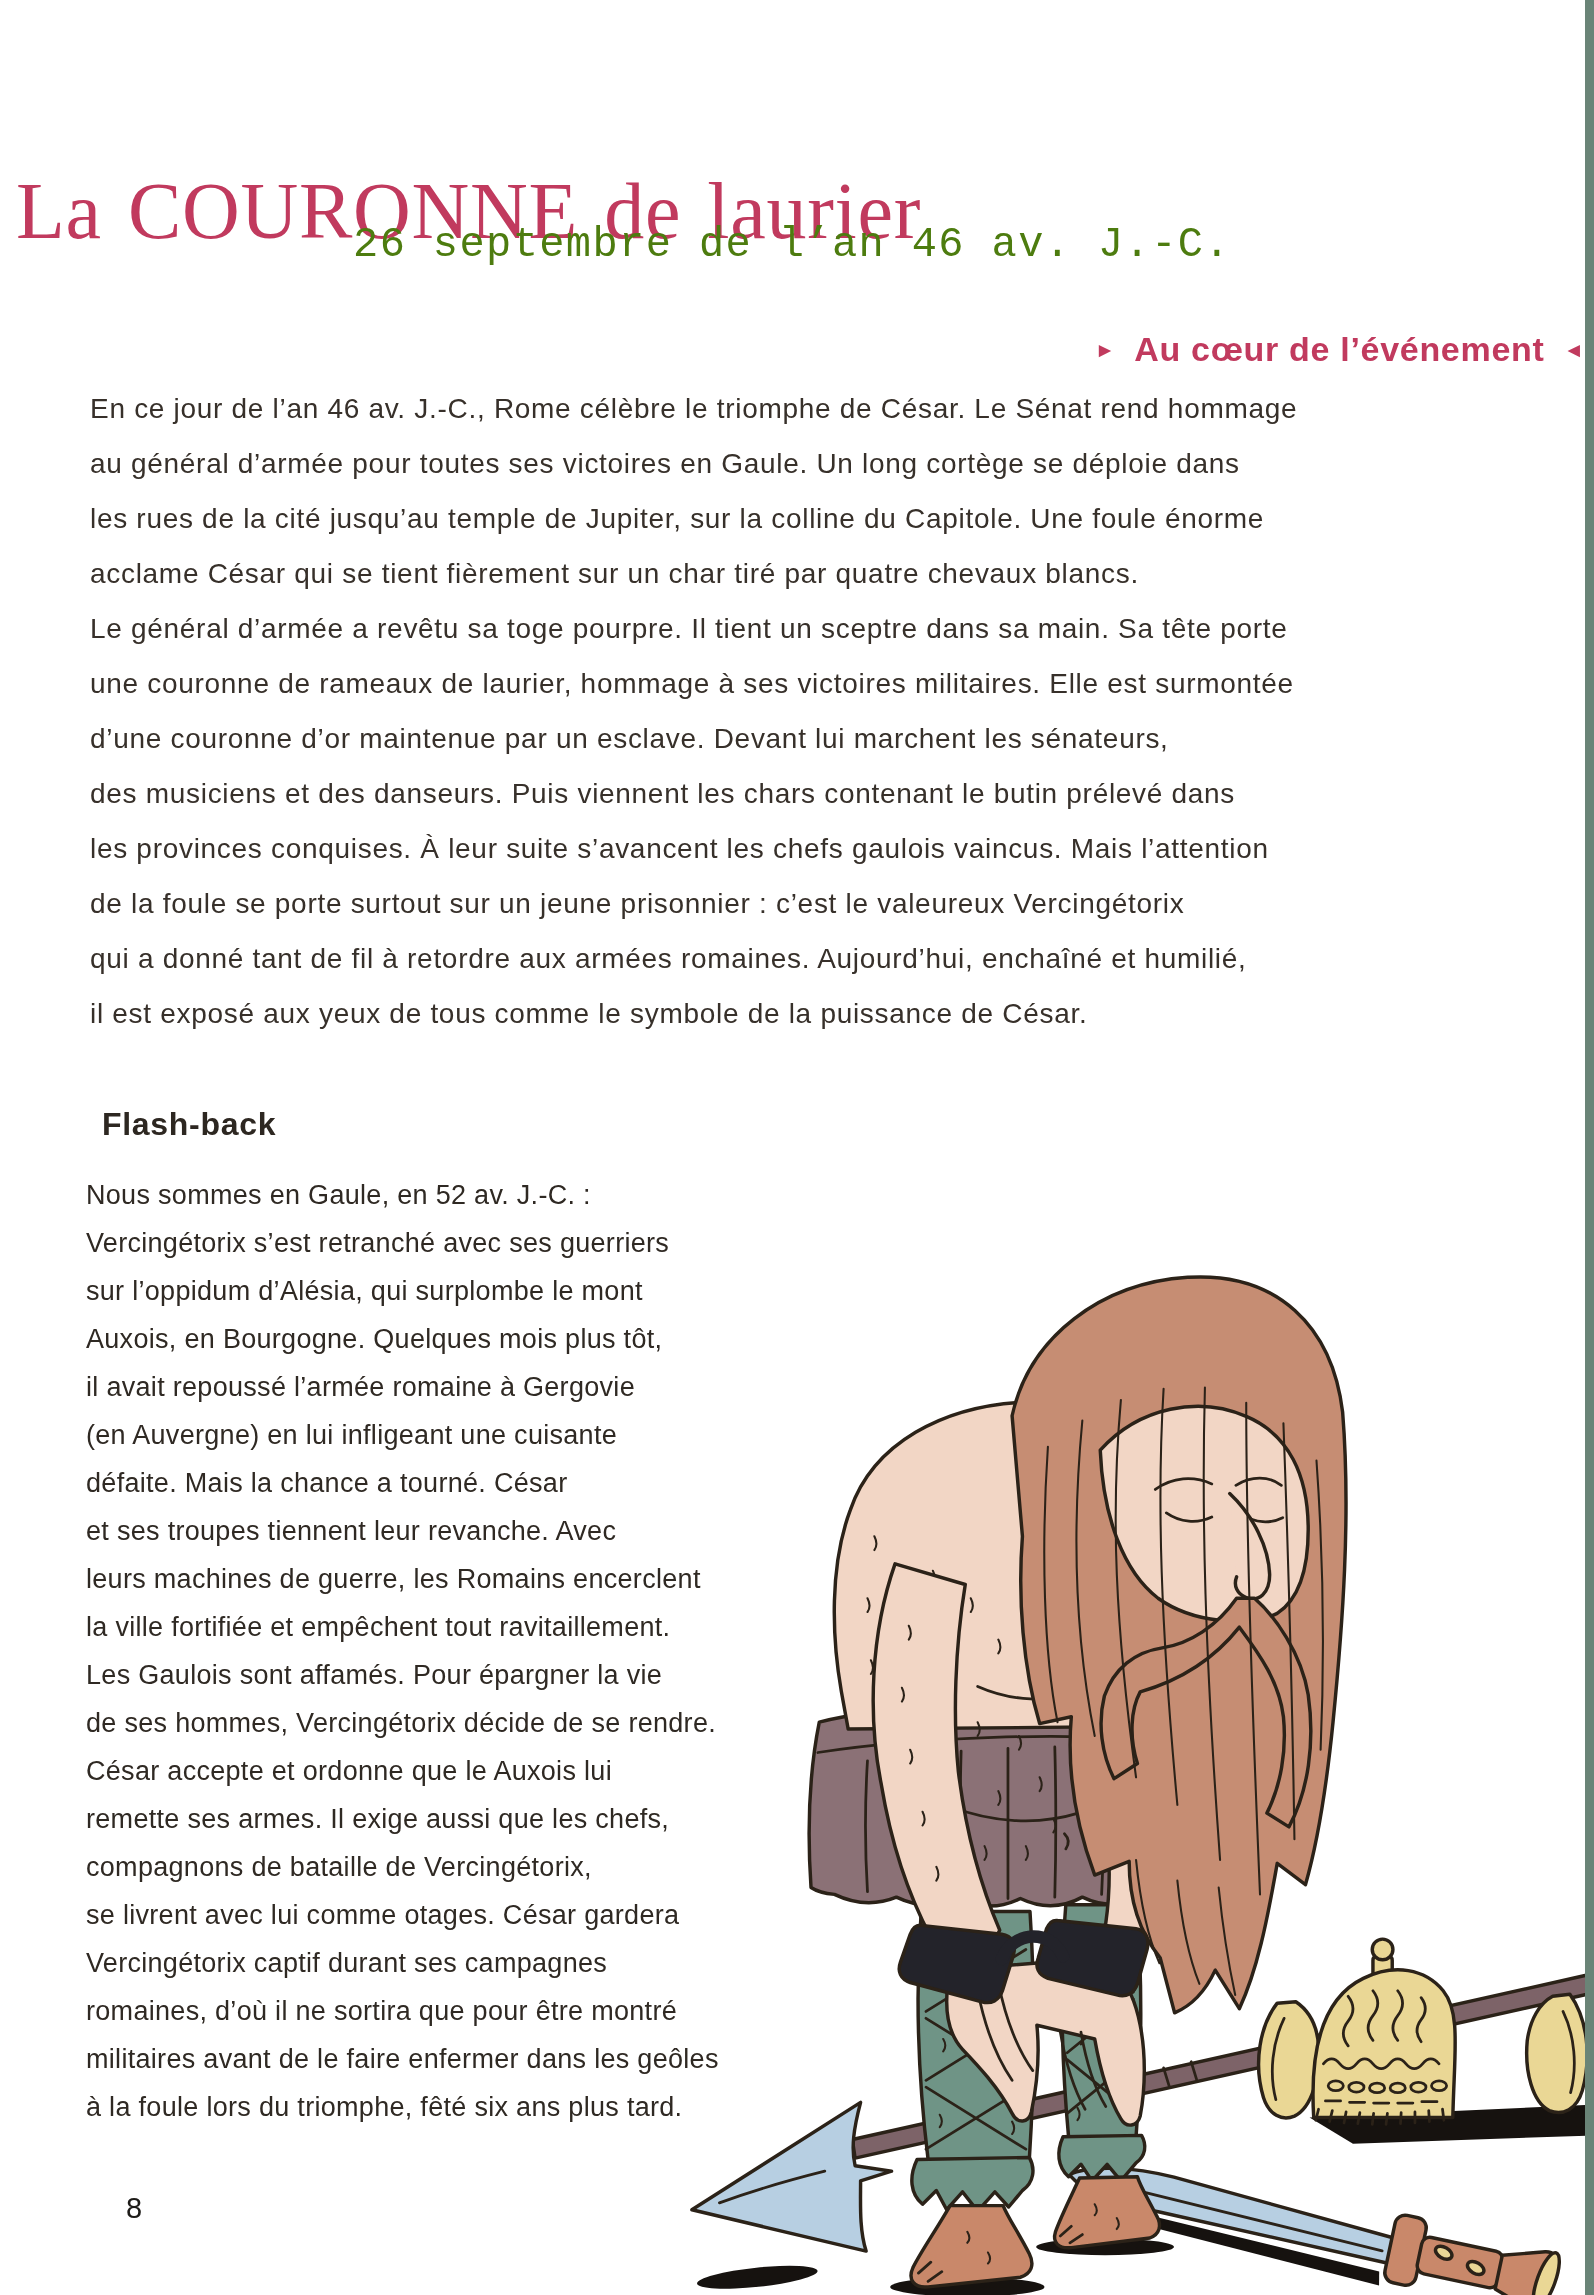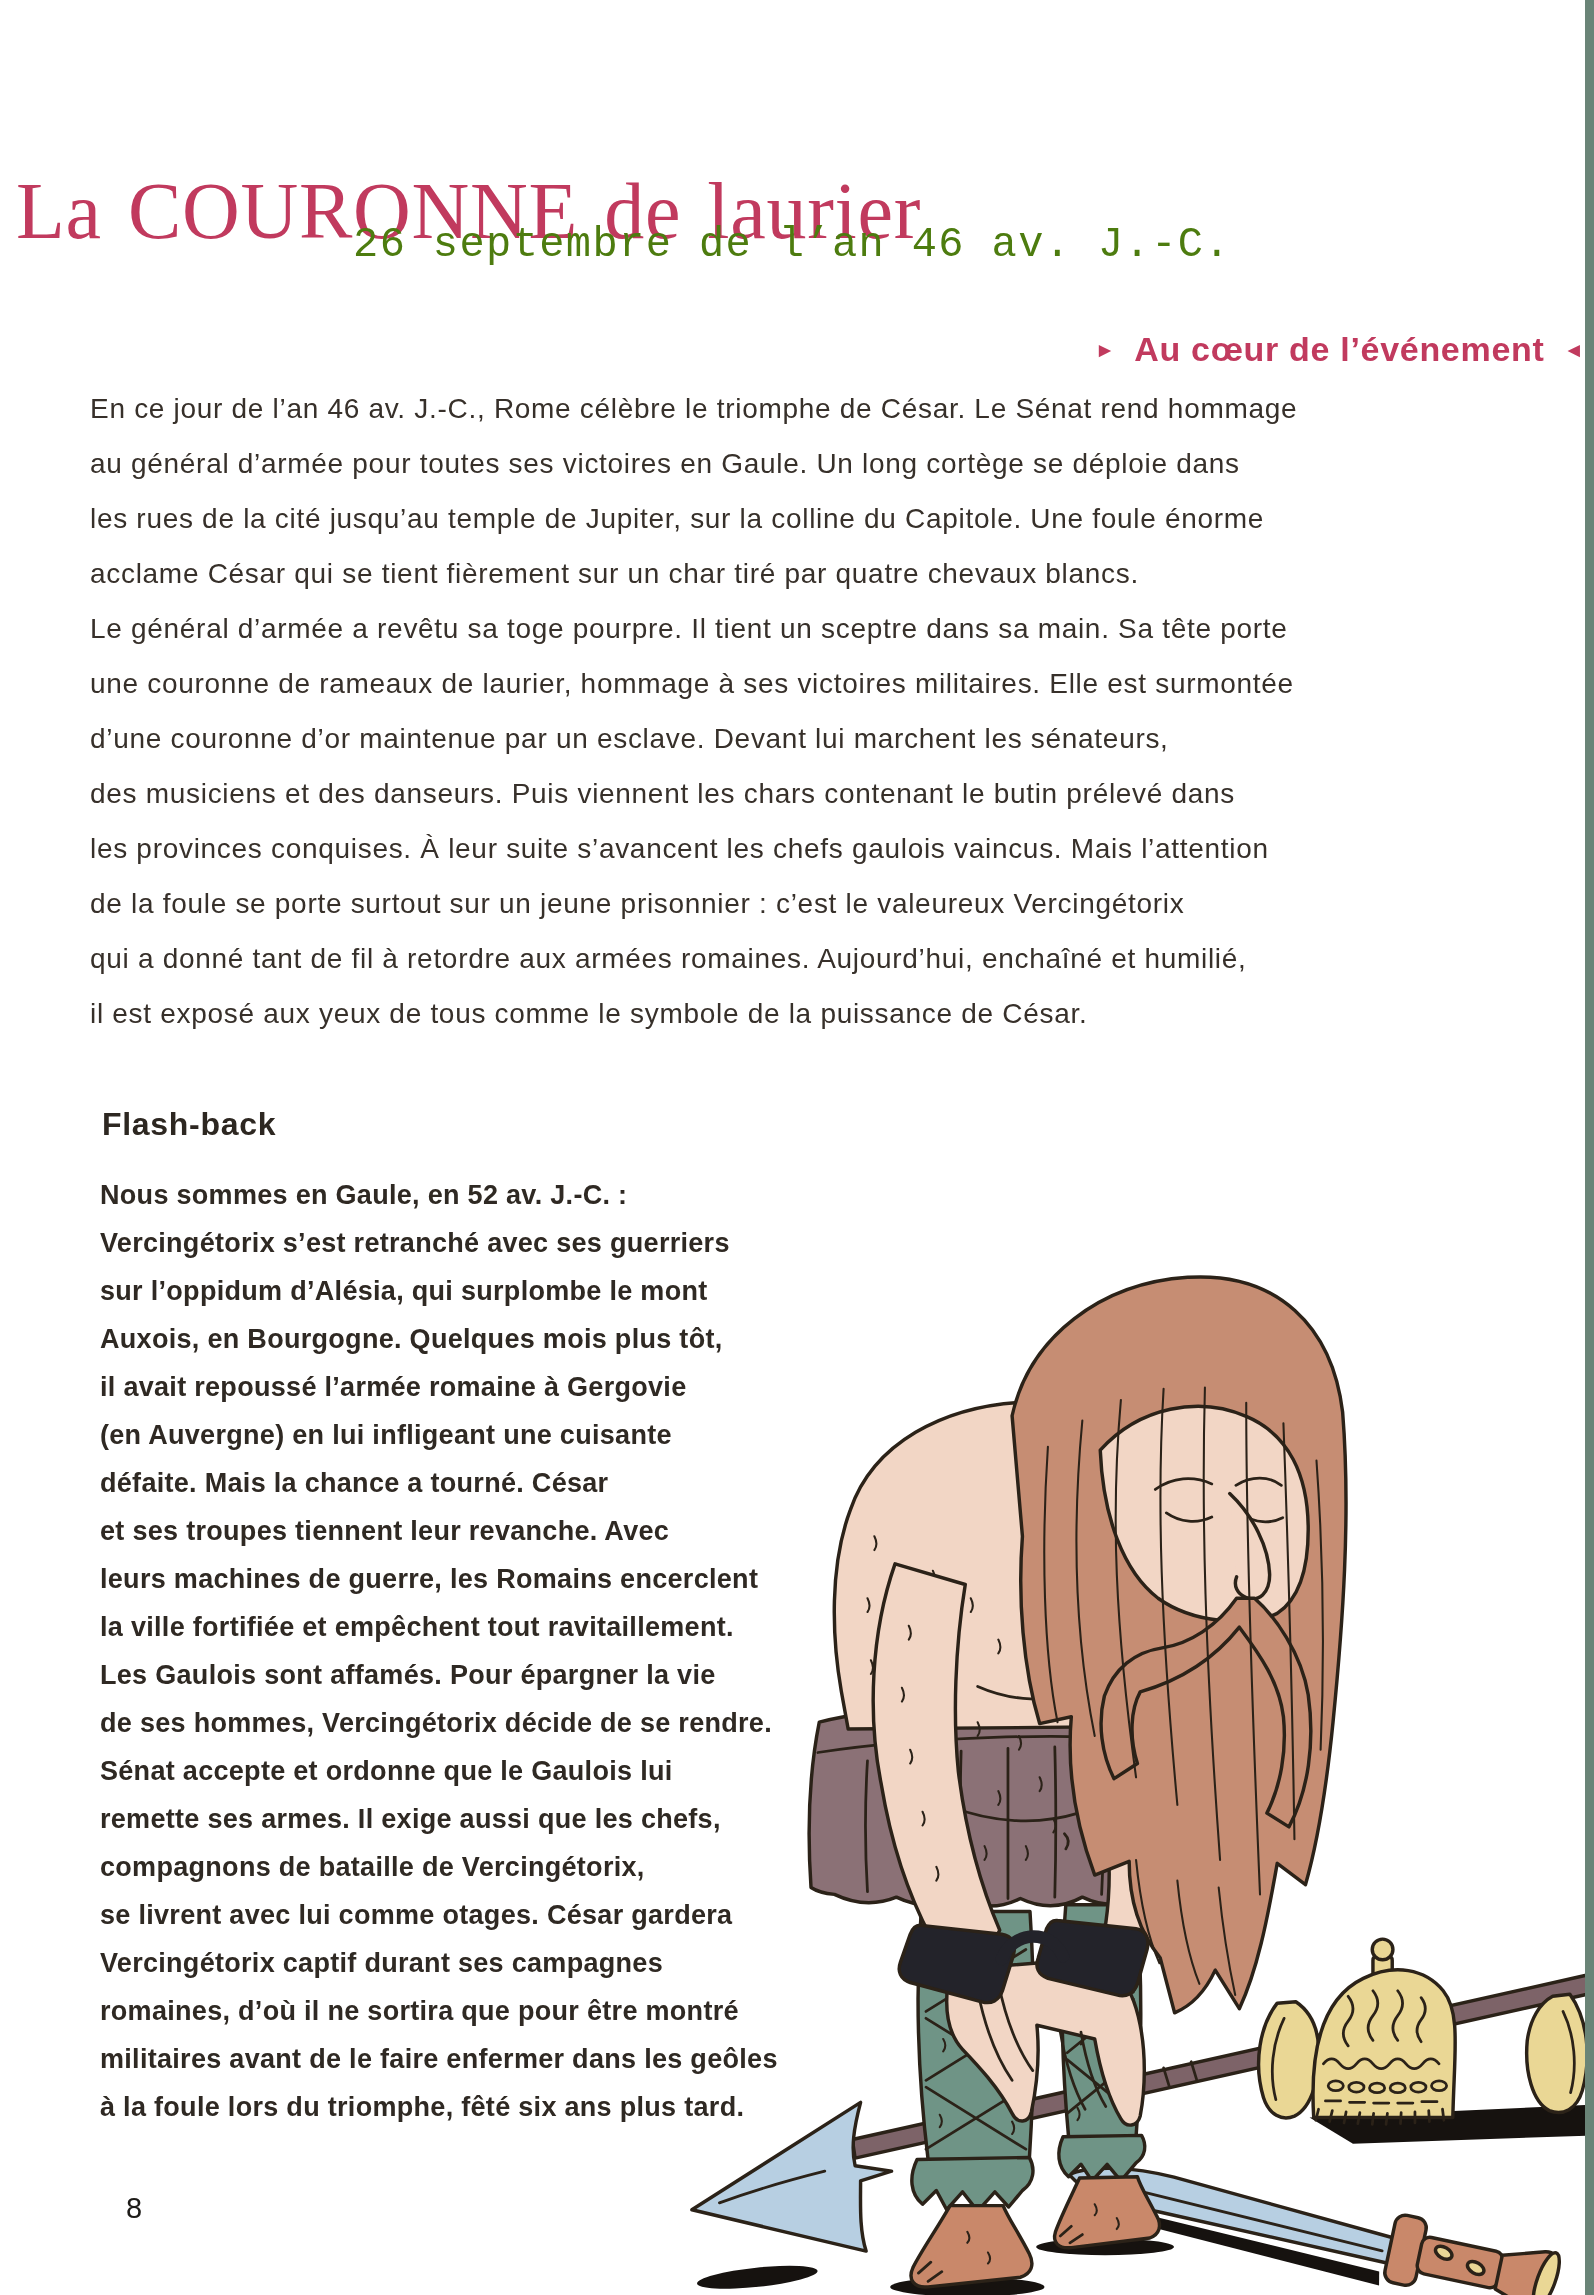--- a/index.html
+++ b/index.html
@@ -20,22 +20,22 @@
   .kicker .tri{font-size:20.7px;vertical-align:4.1px;letter-spacing:0;}
   .kicker .tri.left{margin-right:19px;}
   .kicker .tri.right{margin-left:19px;}
 
   .intro{position:absolute;left:90px;top:381px;width:1377px;
          font-size:28px;line-height:55px;letter-spacing:0.7px;color:#37302a;}
   .intro .line{white-space:nowrap;height:55px;}
 
   .fb-head{position:absolute;left:102px;top:1106px;margin:0;
            font-size:32px;font-weight:bold;letter-spacing:0.7px;color:#2d2721;}
-  .fb{position:absolute;left:100px;top:1171px;width:758px;
-      font-size:27px;line-height:48px;letter-spacing:0.3px;font-weight:700;color:#2f2923;}
+  .fb{position:absolute;left:86px;top:1171px;width:758px;
+      font-size:27px;line-height:48px;letter-spacing:0.3px;font-weight:400;color:#2f2923;}
   .fb .line{white-space:nowrap;height:48px;}
 
   .pagenum{position:absolute;left:126px;top:2192px;font-size:29px;color:#1d1b18;}
 
   .illo{position:absolute;left:654px;top:1240px;width:940px;height:1056px;}
   .illo svg{width:100%;height:100%;display:block;}
 
   
   .f-hair{fill:var(--hair);}   .f-skin{fill:var(--skin);}
   .f-skirt{fill:var(--skirt);} .f-pants{fill:var(--pants);}
@@ -80,21 +80,21 @@
       <div class="line">sur l’oppidum d’Alésia, qui surplombe le mont</div>
       <div class="line">Auxois, en Bourgogne. Quelques mois plus tôt,</div>
       <div class="line">il avait repoussé l’armée romaine à Gergovie</div>
       <div class="line">(en Auvergne) en lui infligeant une cuisante</div>
       <div class="line">défaite. Mais la chance a tourné. César</div>
       <div class="line">et ses troupes tiennent leur revanche. Avec</div>
       <div class="line">leurs machines de guerre, les Romains encerclent</div>
       <div class="line">la ville fortifiée et empêchent tout ravitaillement.</div>
       <div class="line">Les Gaulois sont affamés. Pour épargner la vie</div>
       <div class="line">de ses hommes, Vercingétorix décide de se rendre.</div>
-      <div class="line">Sénat accepte et ordonne que le Gaulois lui</div>
+      <div class="line">César accepte et ordonne que le Auxois lui</div>
       <div class="line">remette ses armes. Il exige aussi que les chefs,</div>
       <div class="line">compagnons de bataille de Vercingétorix,</div>
       <div class="line">se livrent avec lui comme otages. César gardera</div>
       <div class="line">Vercingétorix captif durant ses campagnes</div>
       <div class="line">romaines, d’où il ne sortira que pour être montré</div>
       <div class="line">militaires avant de le faire enfermer dans les geôles</div>
       <div class="line">à la foule lors du triomphe, fêté six ans plus tard.</div>
     </div>
 
   <div class="pagenum">8</div>

